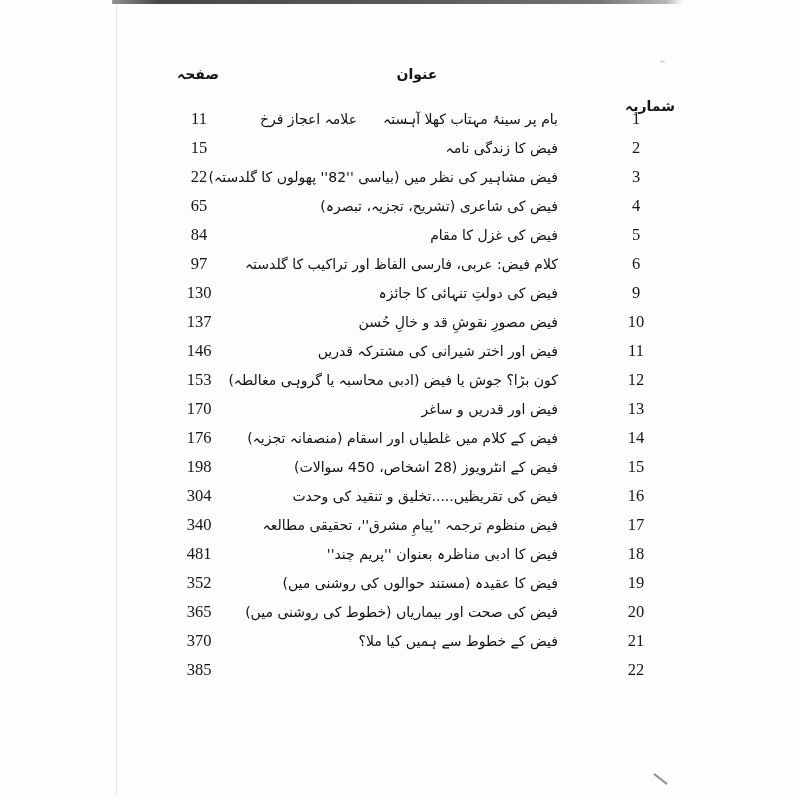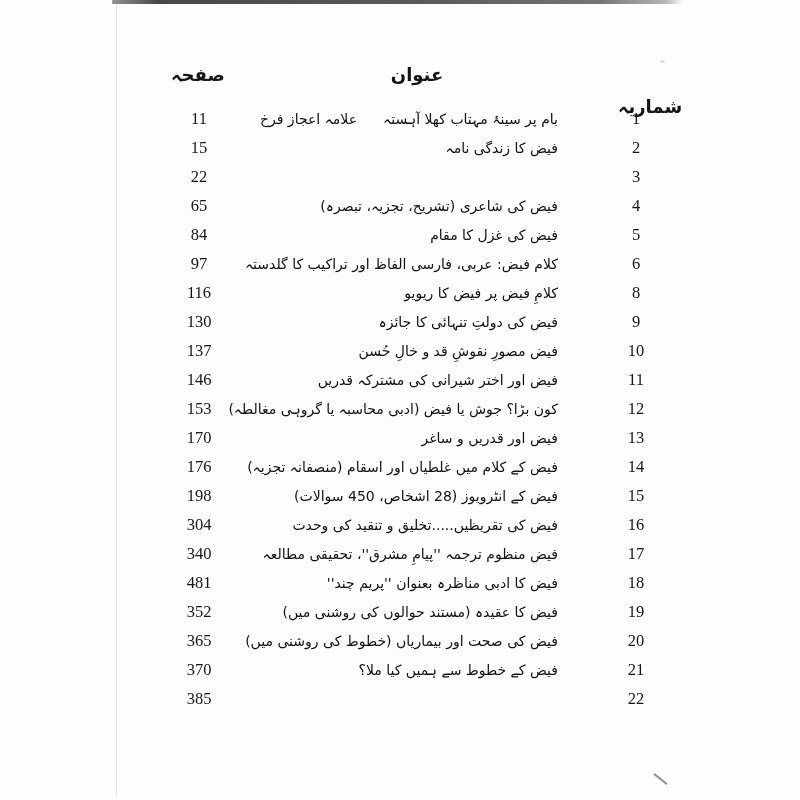--- a/index.html
+++ b/index.html
@@ -49,21 +49,21 @@
   
   .toc-header {
     position: absolute;
     top: 58px; left: 0; width: 800px; height: 32px;
   }
   .toc-header .hdr {
     position: absolute;
     top: 0; height: 32px;
     display: flex; align-items: center; justify-content: center;
     font-weight: bold;
-    font-size: 18px;
+    font-size: 14px;
     color: #151515;
     direction: rtl;
   }
   .hdr-page   { left: 138px; width: 120px; }
   .hdr-title  { left: 347px; width: 140px; }
   .hdr-serial { left: 590px; width: 120px; margin-top: 32px; }
   
   .toc-rows {
     position: absolute;
     top: 104px; left: 0;
@@ -132,20 +132,24 @@
       <div class="cell cell-page">15</div>
       <div class="cell cell-title">
         <span>فیض کا زندگی نامہ</span>
 
       </div>
       <div class="cell cell-serial">2</div>
     </div>
 
     <div class="toc-row">
       <div class="cell cell-page">22</div>
+      <div class="cell cell-title">
+        <span>فیض مشاہیر کی نظر میں (بیاسی ''82'' پھولوں کا گلدستہ)</span>
+
+      </div>
       <div class="cell cell-serial">3</div>
     </div>
 
     <div class="toc-row">
       <div class="cell cell-page">65</div>
       <div class="cell cell-title">
         <span>فیض کی شاعری (تشریح، تجزیہ، تبصرہ)</span>
 
       </div>
       <div class="cell cell-serial">4</div>
@@ -163,28 +167,20 @@
     <div class="toc-row">
       <div class="cell cell-page">97</div>
       <div class="cell cell-title">
         <span>کلام فیض: عربی، فارسی الفاظ اور تراکیب کا گلدستہ</span>
 
       </div>
       <div class="cell cell-serial">6</div>
     </div>
 
 
-    <div class="toc-row">
-      <div class="cell cell-page">116</div>
-      <div class="cell cell-title">
-        <span>کلامِ فیض پر فیض کا ریویو</span>
-
-      </div>
-      <div class="cell cell-serial">8</div>
-    </div>
 
     <div class="toc-row">
       <div class="cell cell-page">130</div>
       <div class="cell cell-title">
         <span>فیض کی دولتِ تنہائی کا جائزہ</span>
 
       </div>
       <div class="cell cell-serial">9</div>
     </div>
 

